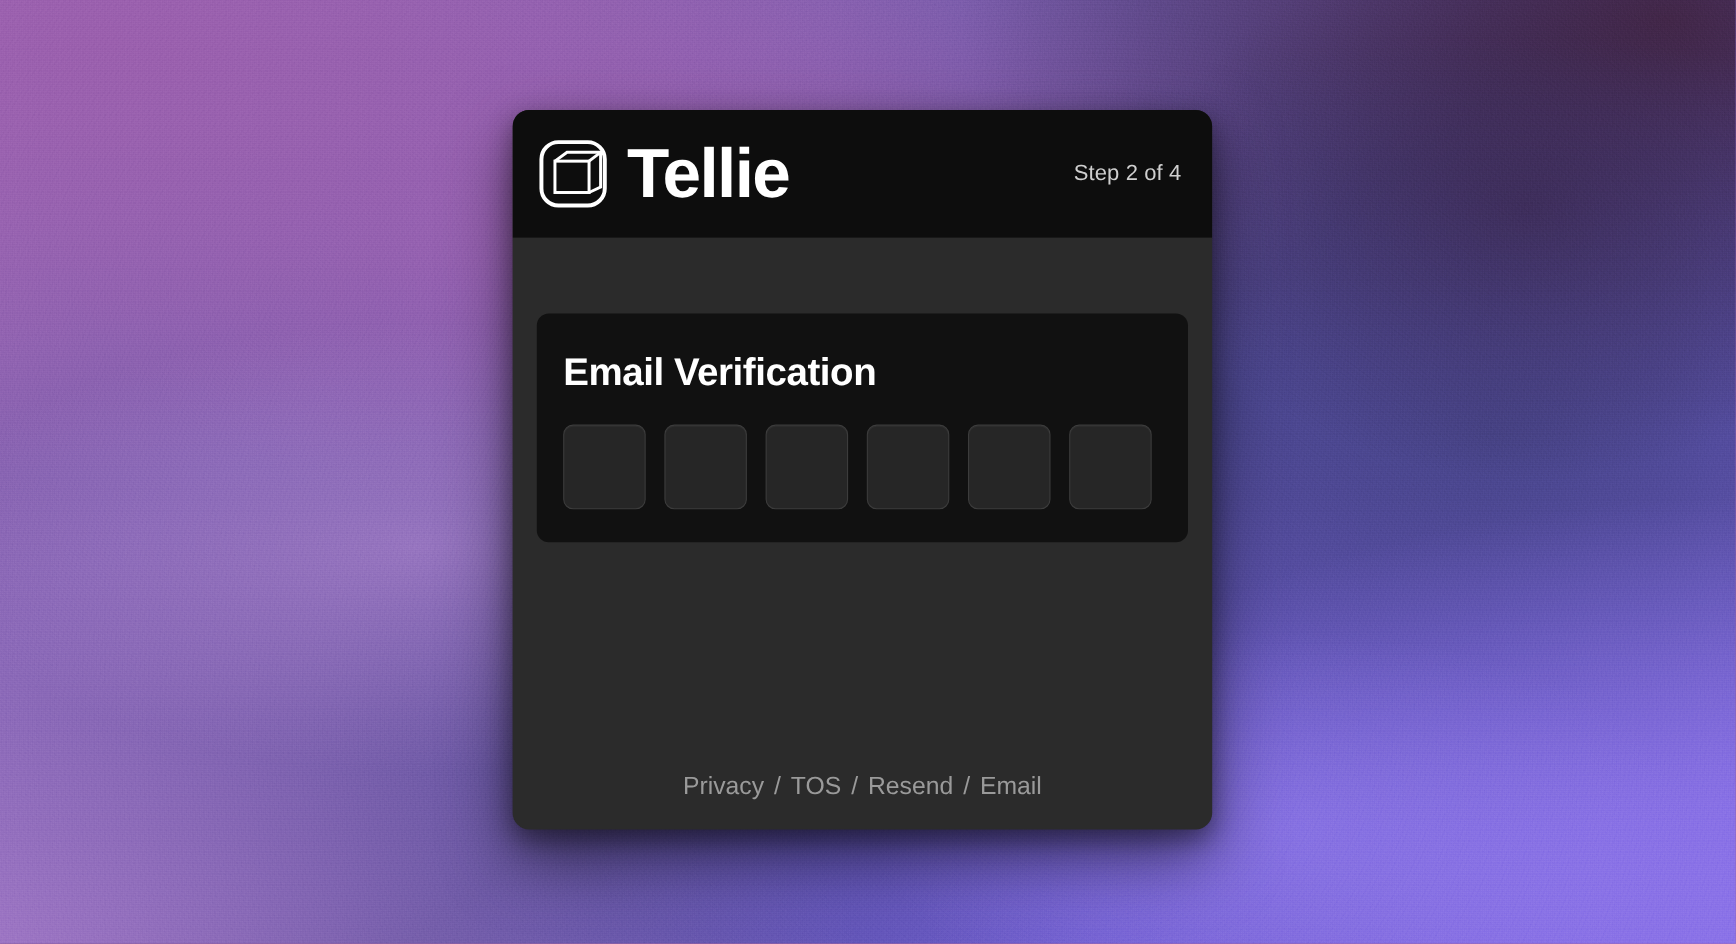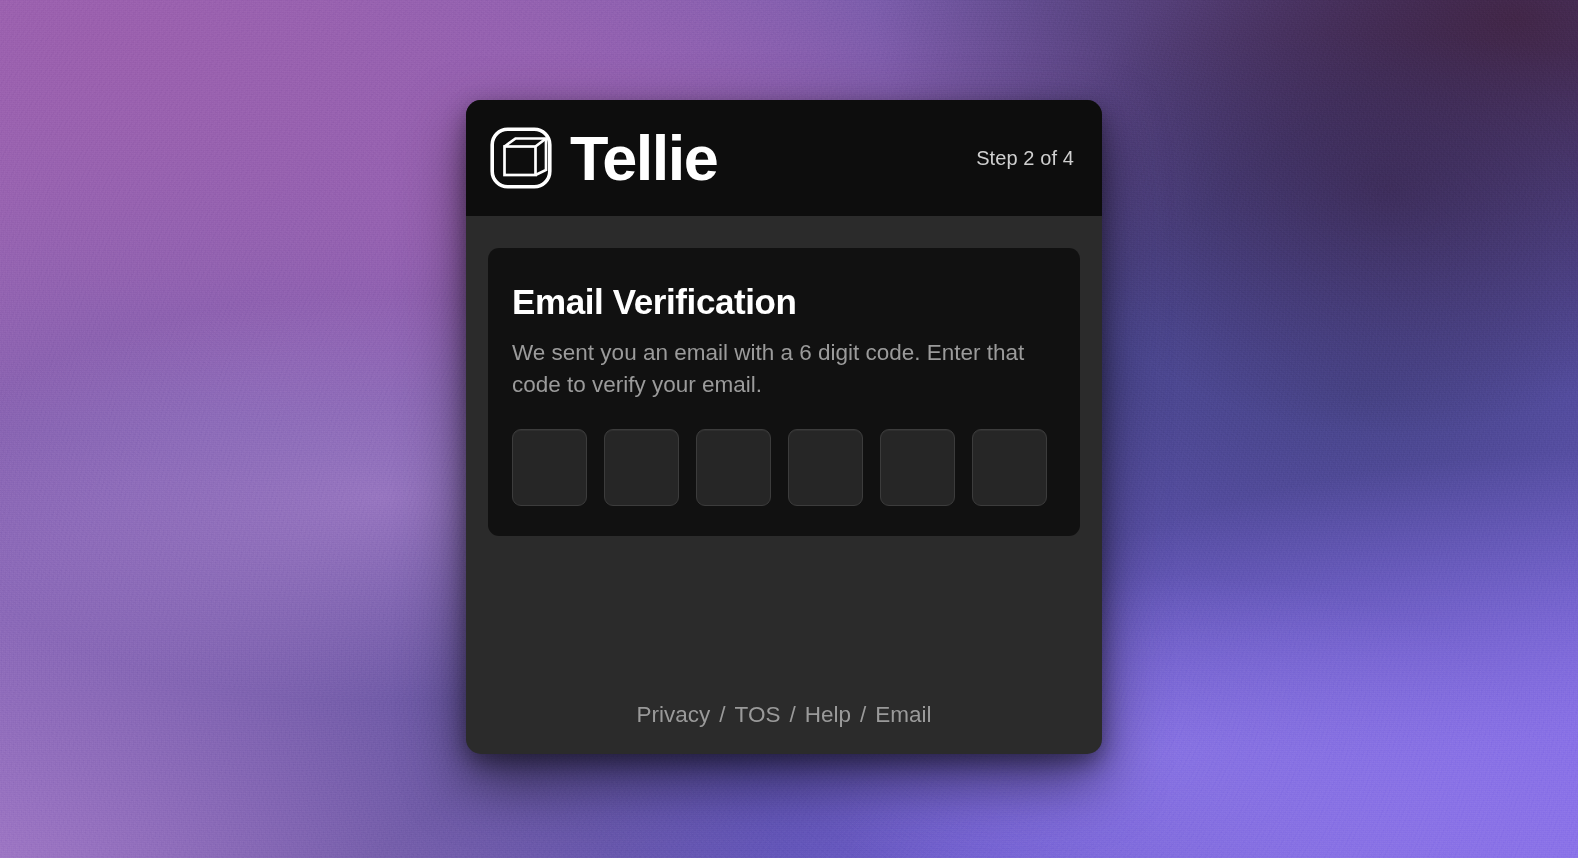--- a/index.html
+++ b/index.html
@@ -98,21 +98,21 @@
     margin-left:auto;
     color:#cfcfcf;
     font-size:20px;
     letter-spacing:.1px;
     white-space:nowrap;
   }
 
   
   .modal-body {
     flex:1 1 auto;
-    padding:32px 22px 0 22px;
+    padding:69px 22px 0 22px;
     display:flex;
     flex-direction:column;
     justify-content:center;
   }
 
   
   .panel {
     background:#111111;
     border-radius:11px;
     padding:34px 24px 30px 24px;
@@ -217,39 +217,38 @@
       </div>
       <div class="step-label">Step 2 of 4</div>
     </div>
 
     <div class="modal-body">
 
       <div class="panel">
 
         <div class="panel-title">Email Verification</div>
 
-        <div class="panel-desc">We sent you an email with a 6 digit code. Enter that code to verify your email.</div>
 
         <div class="otp-row">
           <input class="otp-box" maxlength="1" value="" style="">
           <input class="otp-box" maxlength="1" value="" style="">
           <input class="otp-box" maxlength="1" value="" style="">
           <input class="otp-box" maxlength="1" value="" style="">
           <input class="otp-box" maxlength="1" value="" style="">
           <input class="otp-box" maxlength="1" value="" style="">
         </div>
 
 
       </div>
 
       <div class="footer">
         <a href="#">Privacy</a>
         <span class="sep">/</span>
         <a href="#">TOS</a>
         <span class="sep">/</span>
-        <a href="#">Help</a>
+        <a href="#">Resend</a>
         <span class="sep">/</span>
         <a href="#">Email</a>
       </div>
 
     </div>
   </div>
 </div>
 
 </body></html>

